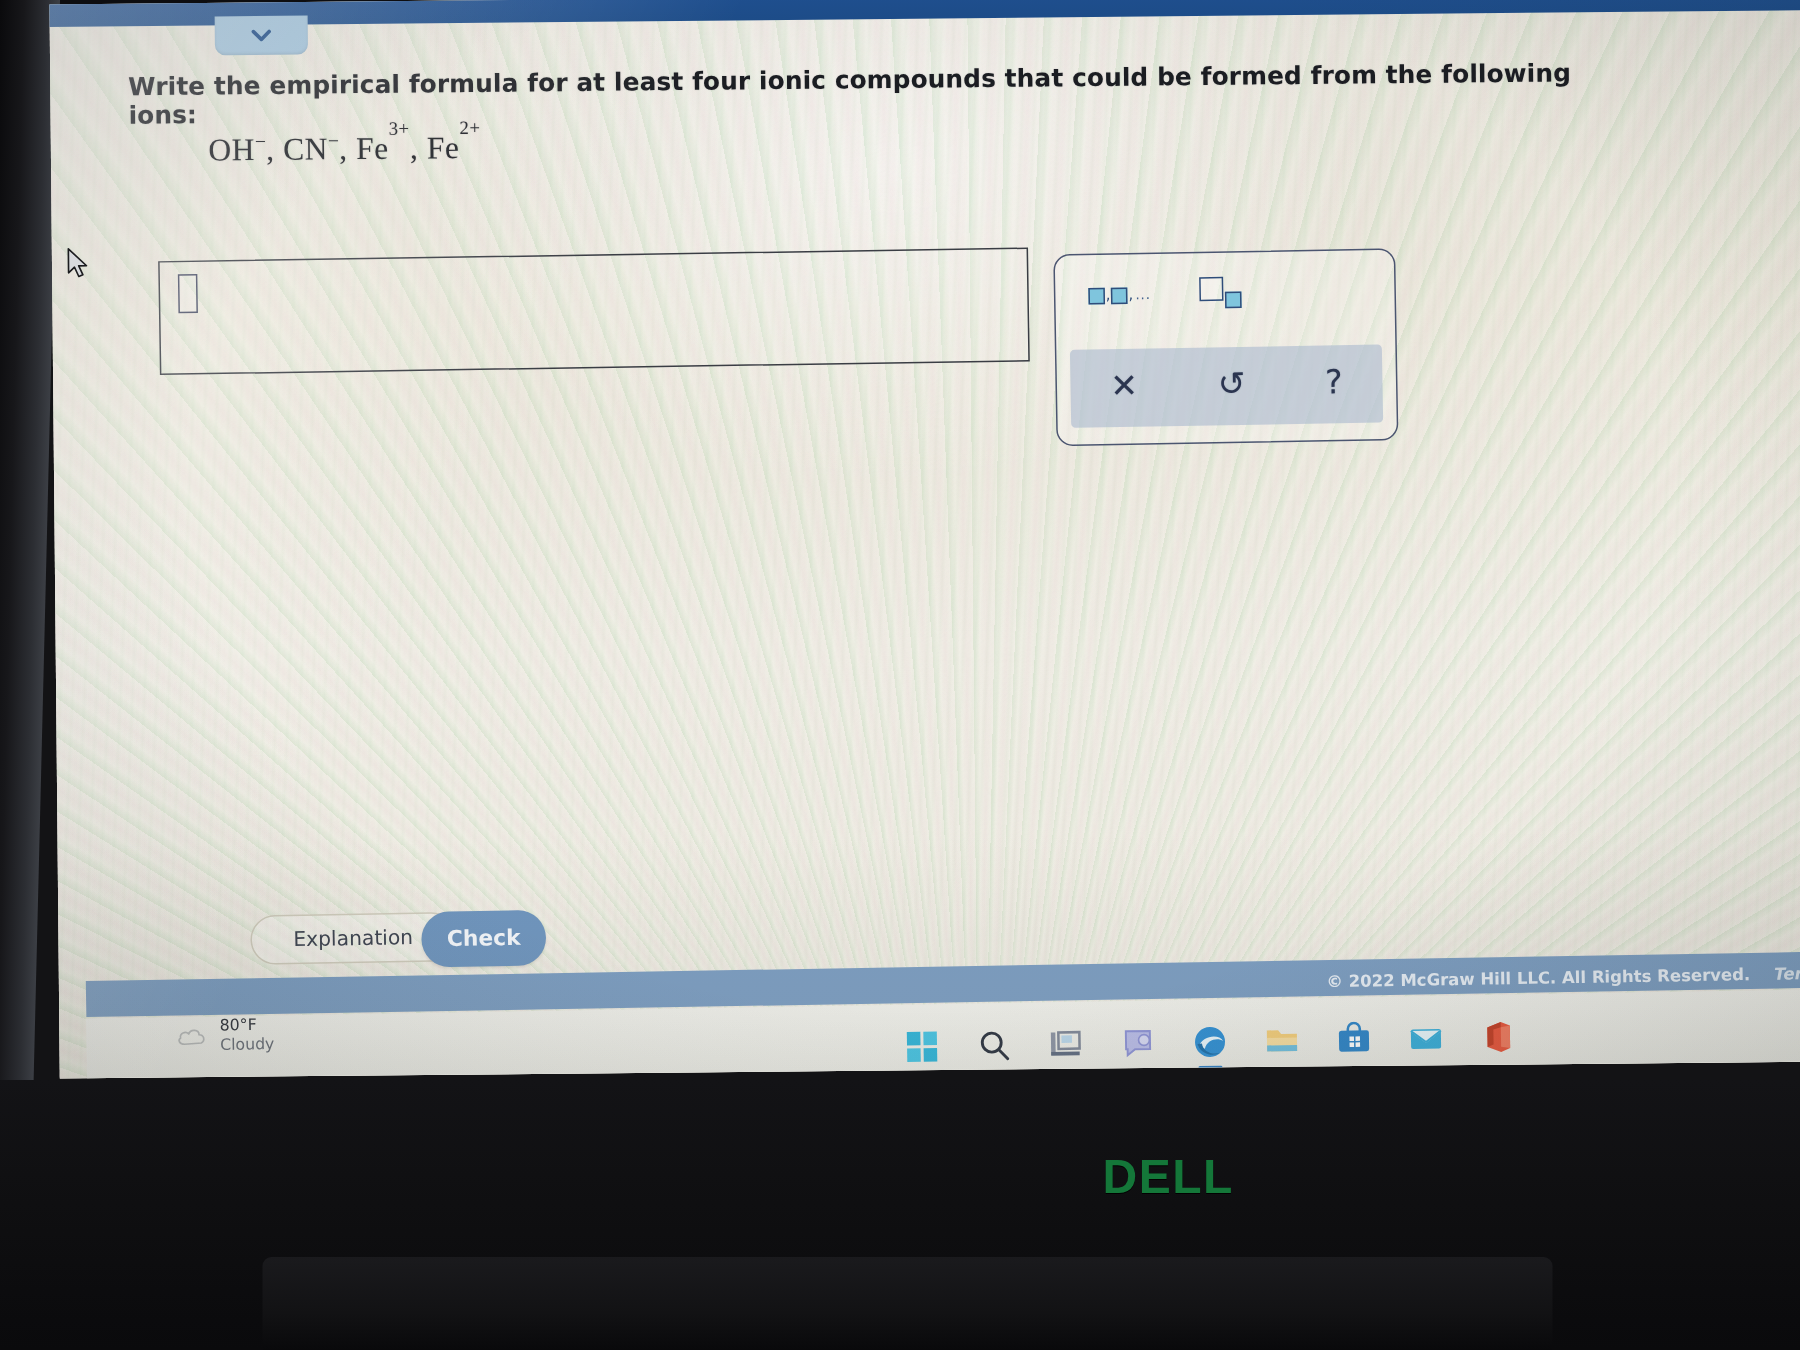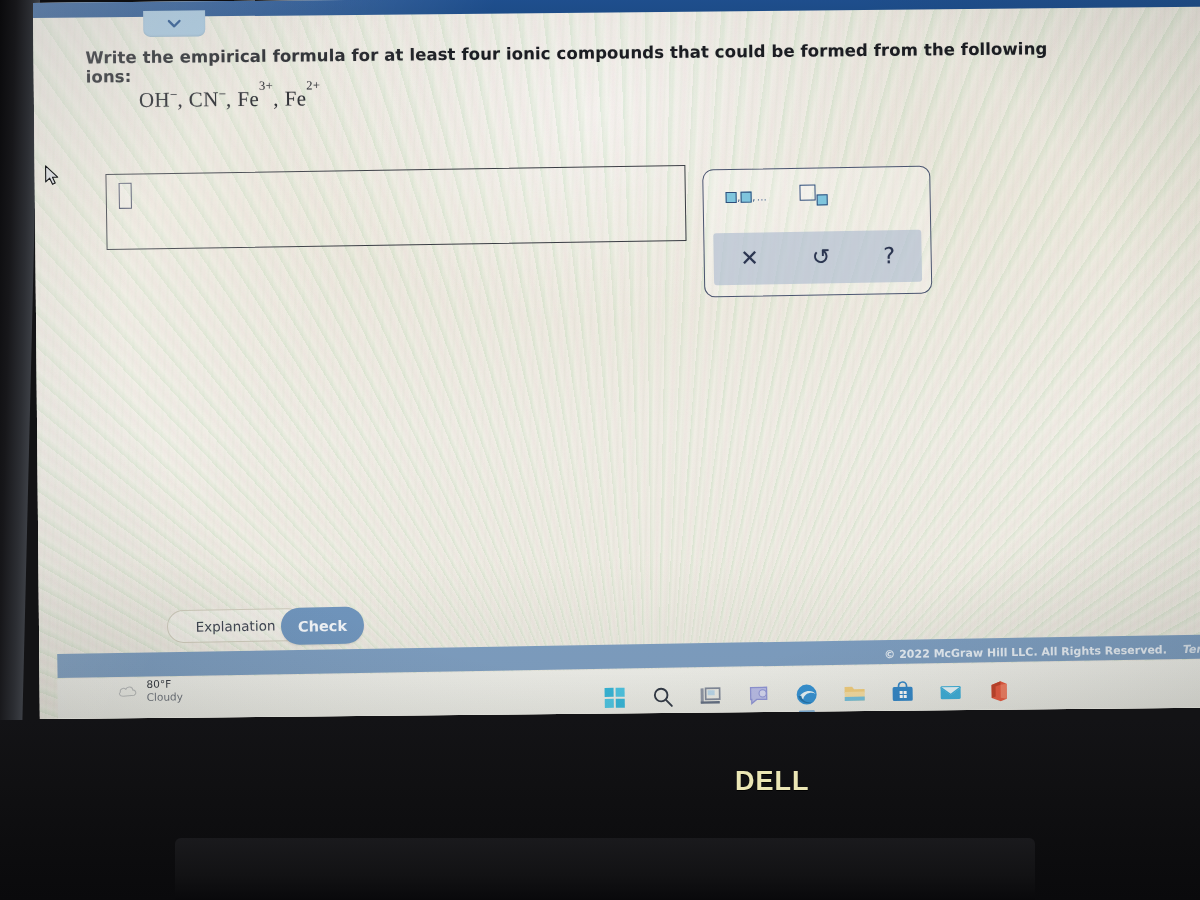--- a/index.html
+++ b/index.html
@@ -37,24 +37,24 @@
   .bezel-bottom {
     position: absolute;
     left: 0; bottom: 0;
     width: 1200px; height: 180px;
     background: linear-gradient(180deg,#131316 0%, #101012 35%, #0a0a0c 100%);
   }
   .dell-logo {
     position: absolute;
     left: 735px; top: 766px;
     font-family: "Liberation Sans", sans-serif;
-    font-size: 27px;
+    font-size: 32px;
     font-weight: 700;
     letter-spacing: 1px;
-    color: #fef9c3;
+    color: #15803d;
     text-shadow: 0 1px 0 #000;
     opacity: .92;
   }
   .lid-shelf {
     position: absolute;
     left: 175px; top: 838px;
     width: 860px; height: 62px;
     background: linear-gradient(180deg,#1a1a1d 0%, #121214 60%, #09090b 100%);
     border-radius: 6px 6px 0 0;
   }

